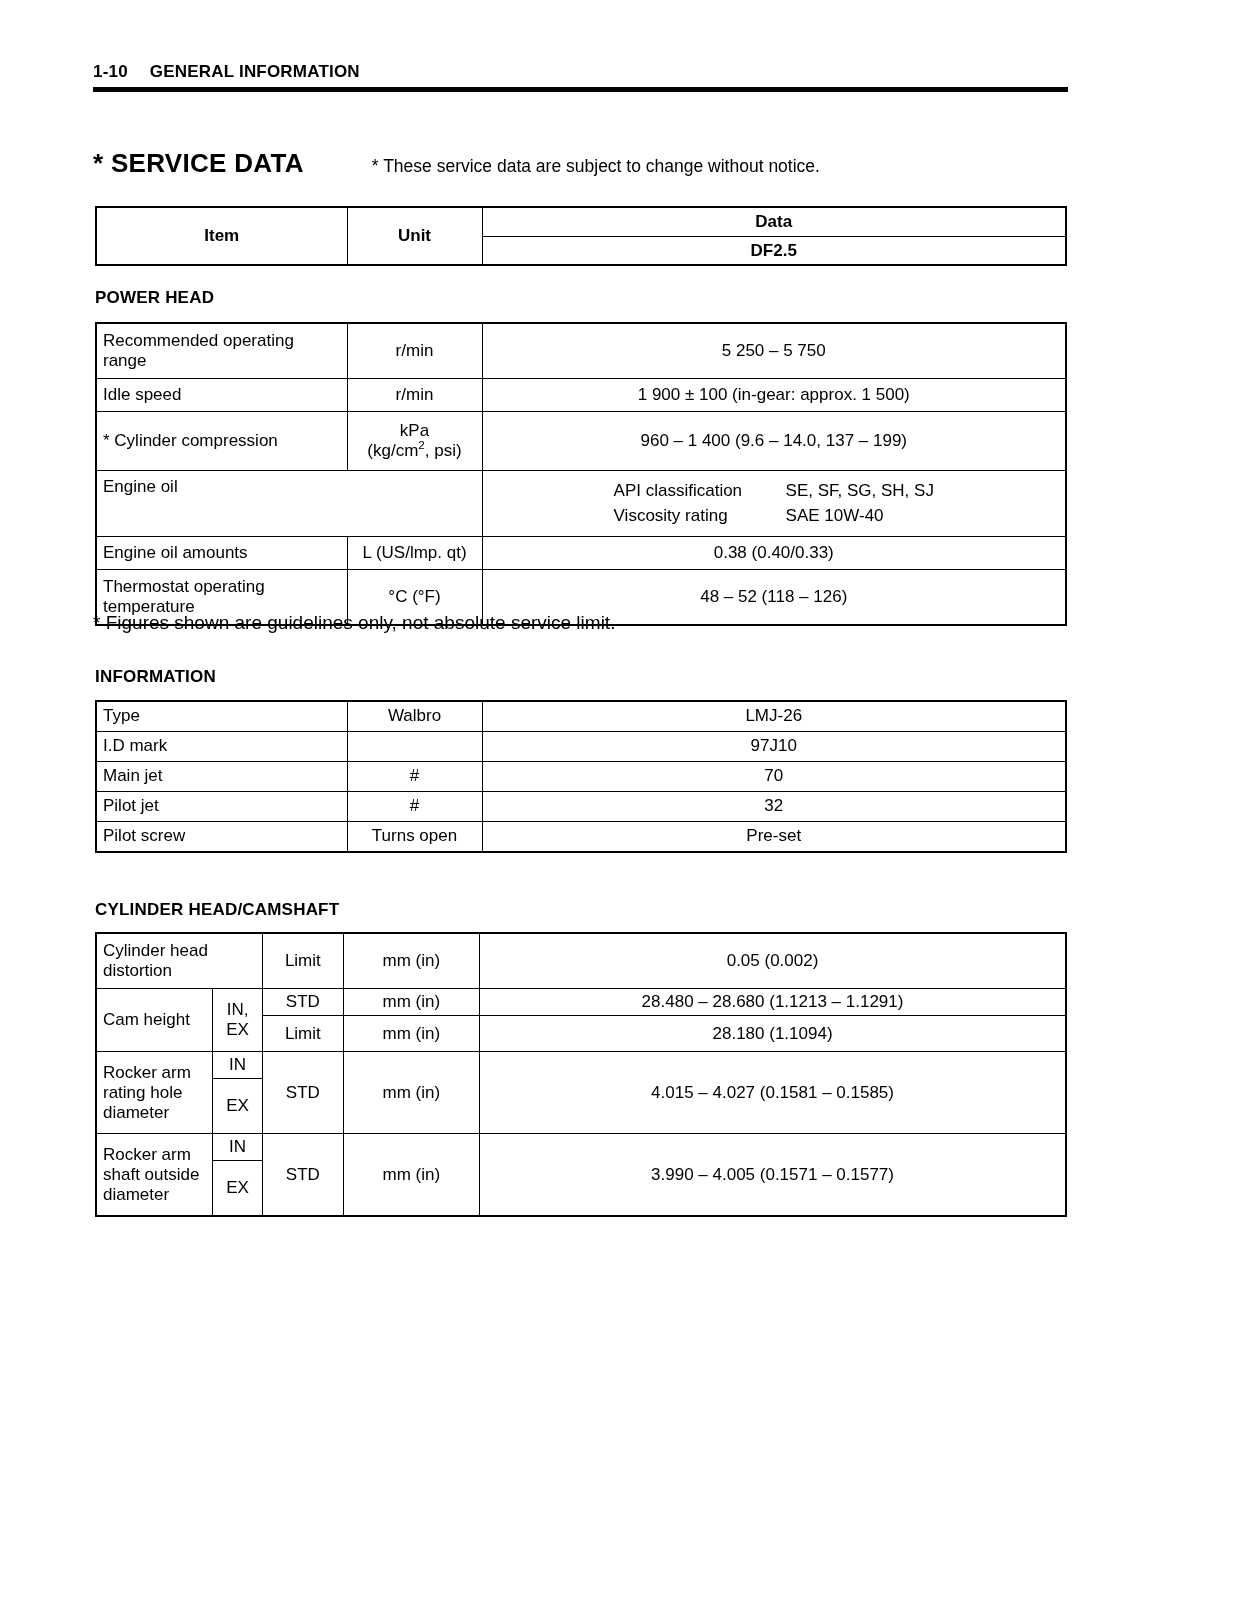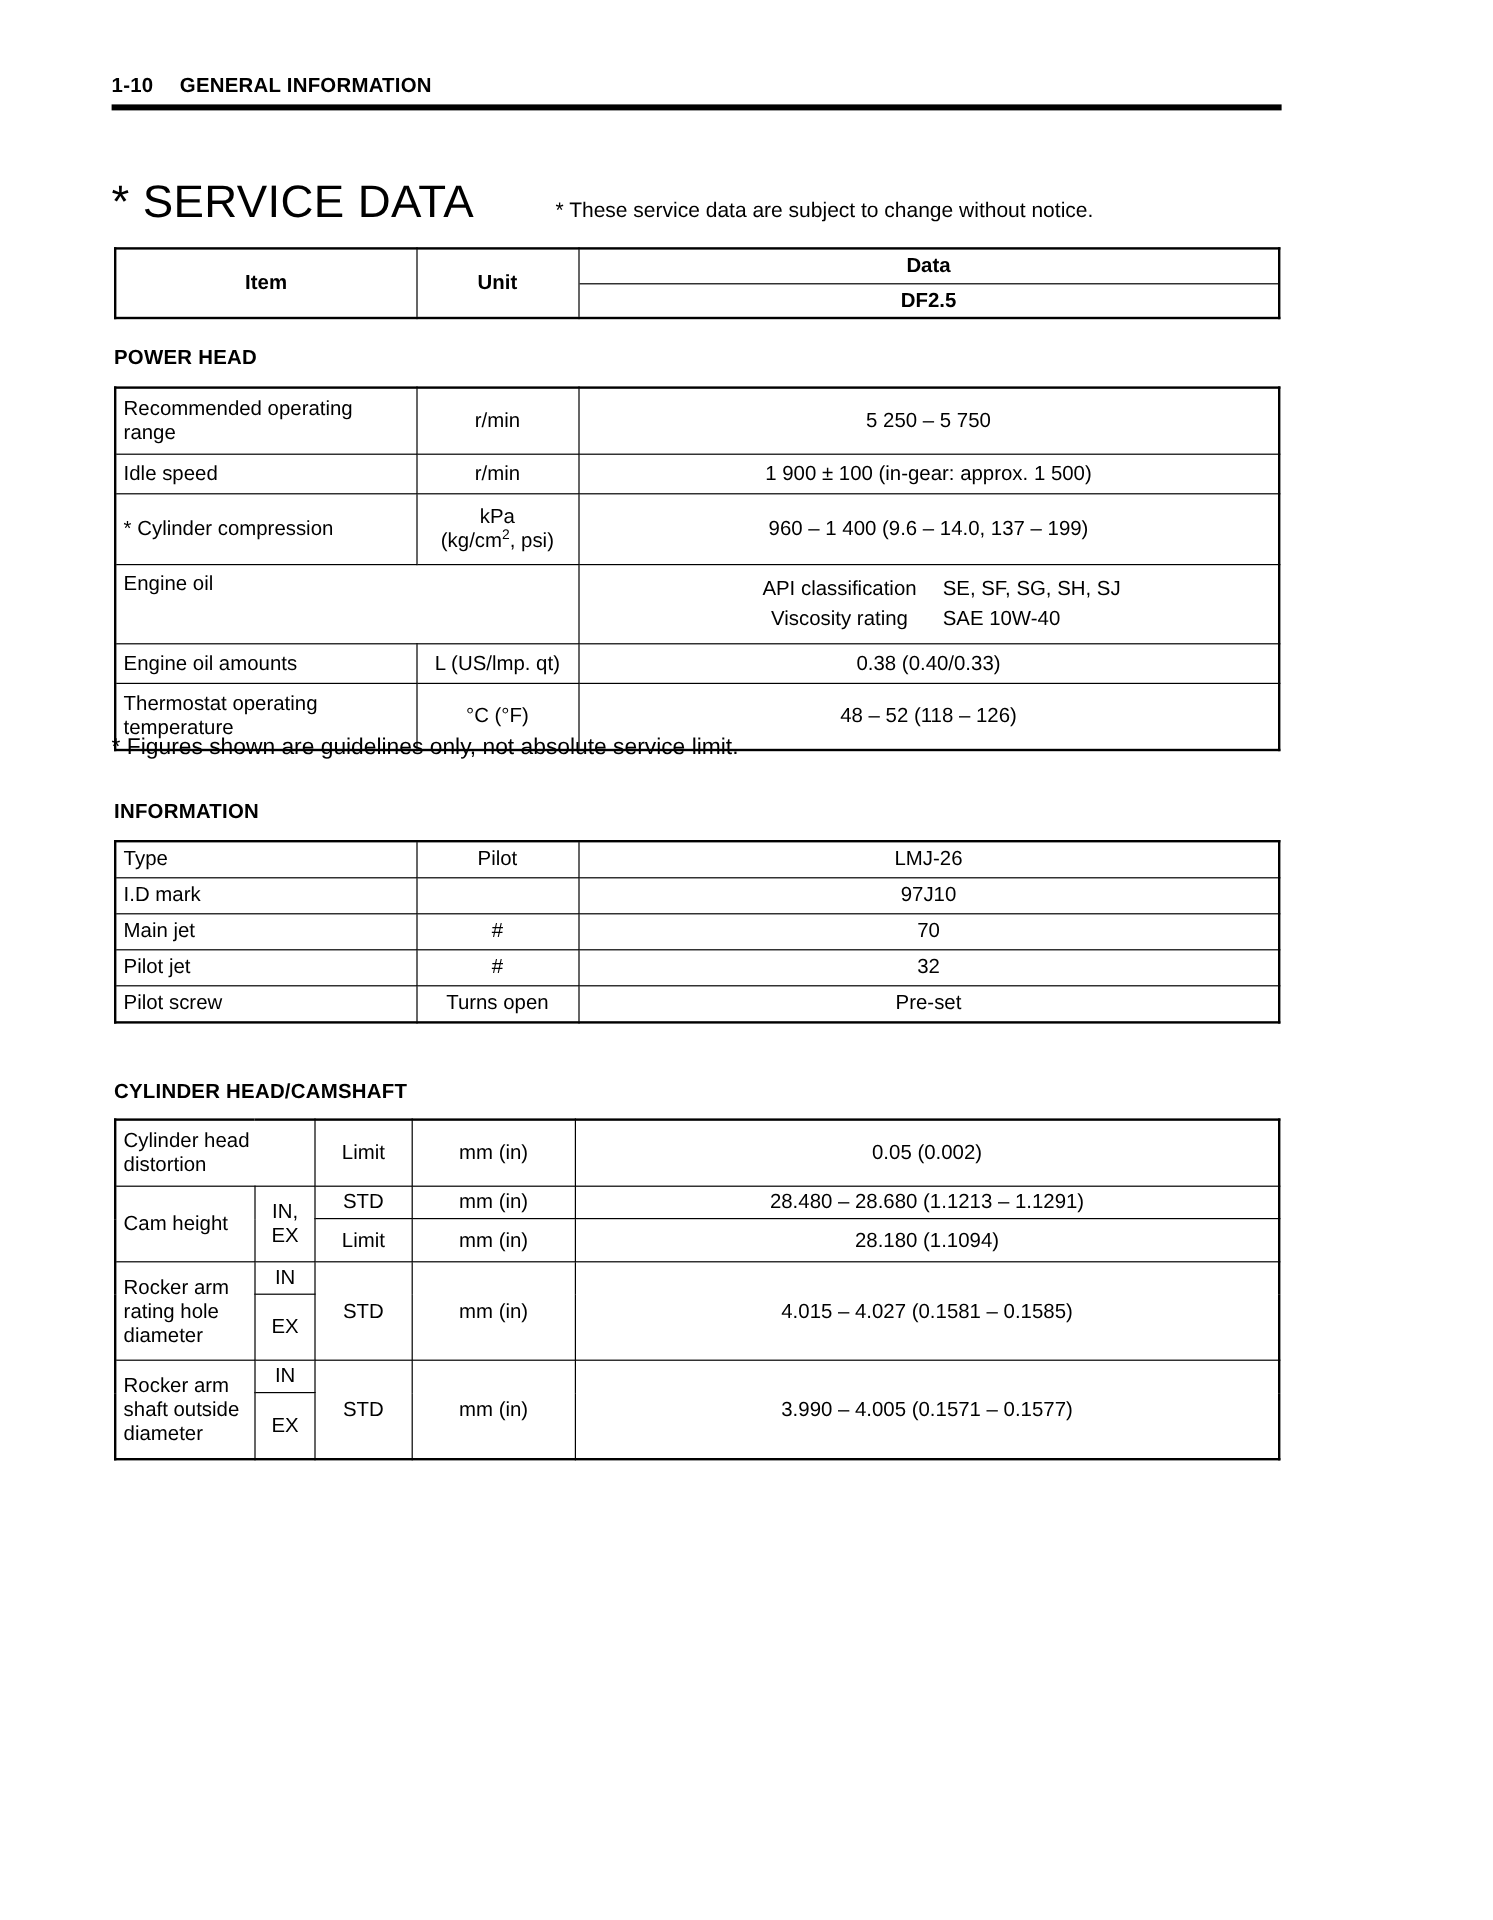--- a/index.html
+++ b/index.html
@@ -47,22 +47,22 @@
   
   .title-row {
     position: absolute;
     left: 93px;
     top: 148px;
     width: 975px;
     display: flex;
     align-items: baseline;
   }
   .title-main {
-    font-size: 38px;
-    font-weight: normal;
+    font-size: 26px;
+    font-weight: bold;
     letter-spacing: 0.3px;
     white-space: nowrap;
   }
   .title-note {
     font-size: 17.5px;
     margin-left: 68px;
     white-space: nowrap;
   }
 
   
@@ -131,21 +131,21 @@
   
   .oil-block {
     display: inline-block;
     text-align: left;
   }
   .oil-line {
     display: flex;
     white-space: nowrap;
     line-height: 1.45;
   }
-  .oil-lab { width: 172px; text-align: center; }
+  .oil-lab { width: 172px; }
   .oil-val { }
 
   sup { font-size: 0.68em; vertical-align: super; line-height: 0; }
 </style>
 </head>
 <body>
 
 <div class="page">
 
   <div class="pg-header">
@@ -250,21 +250,21 @@
   <div class="pos-carb-tbl">
     <table class="sd outer">
       <colgroup>
         <col style="width:251px">
         <col style="width:135px">
         <col style="width:584px">
       </colgroup>
       <tbody>
         <tr>
           <td class="c-left" style="height:23px">Type</td>
-          <td class="c-center">Pilot</td>
+          <td class="c-center">Walbro</td>
           <td class="c-center">LMJ-26</td>
         </tr>
         <tr>
           <td class="c-left" style="height:23px">I.D mark</td>
           <td class="c-center"></td>
           <td class="c-center">97J10</td>
         </tr>
         <tr>
           <td class="c-left" style="height:23px">Main jet</td>
           <td class="c-center">#</td>

